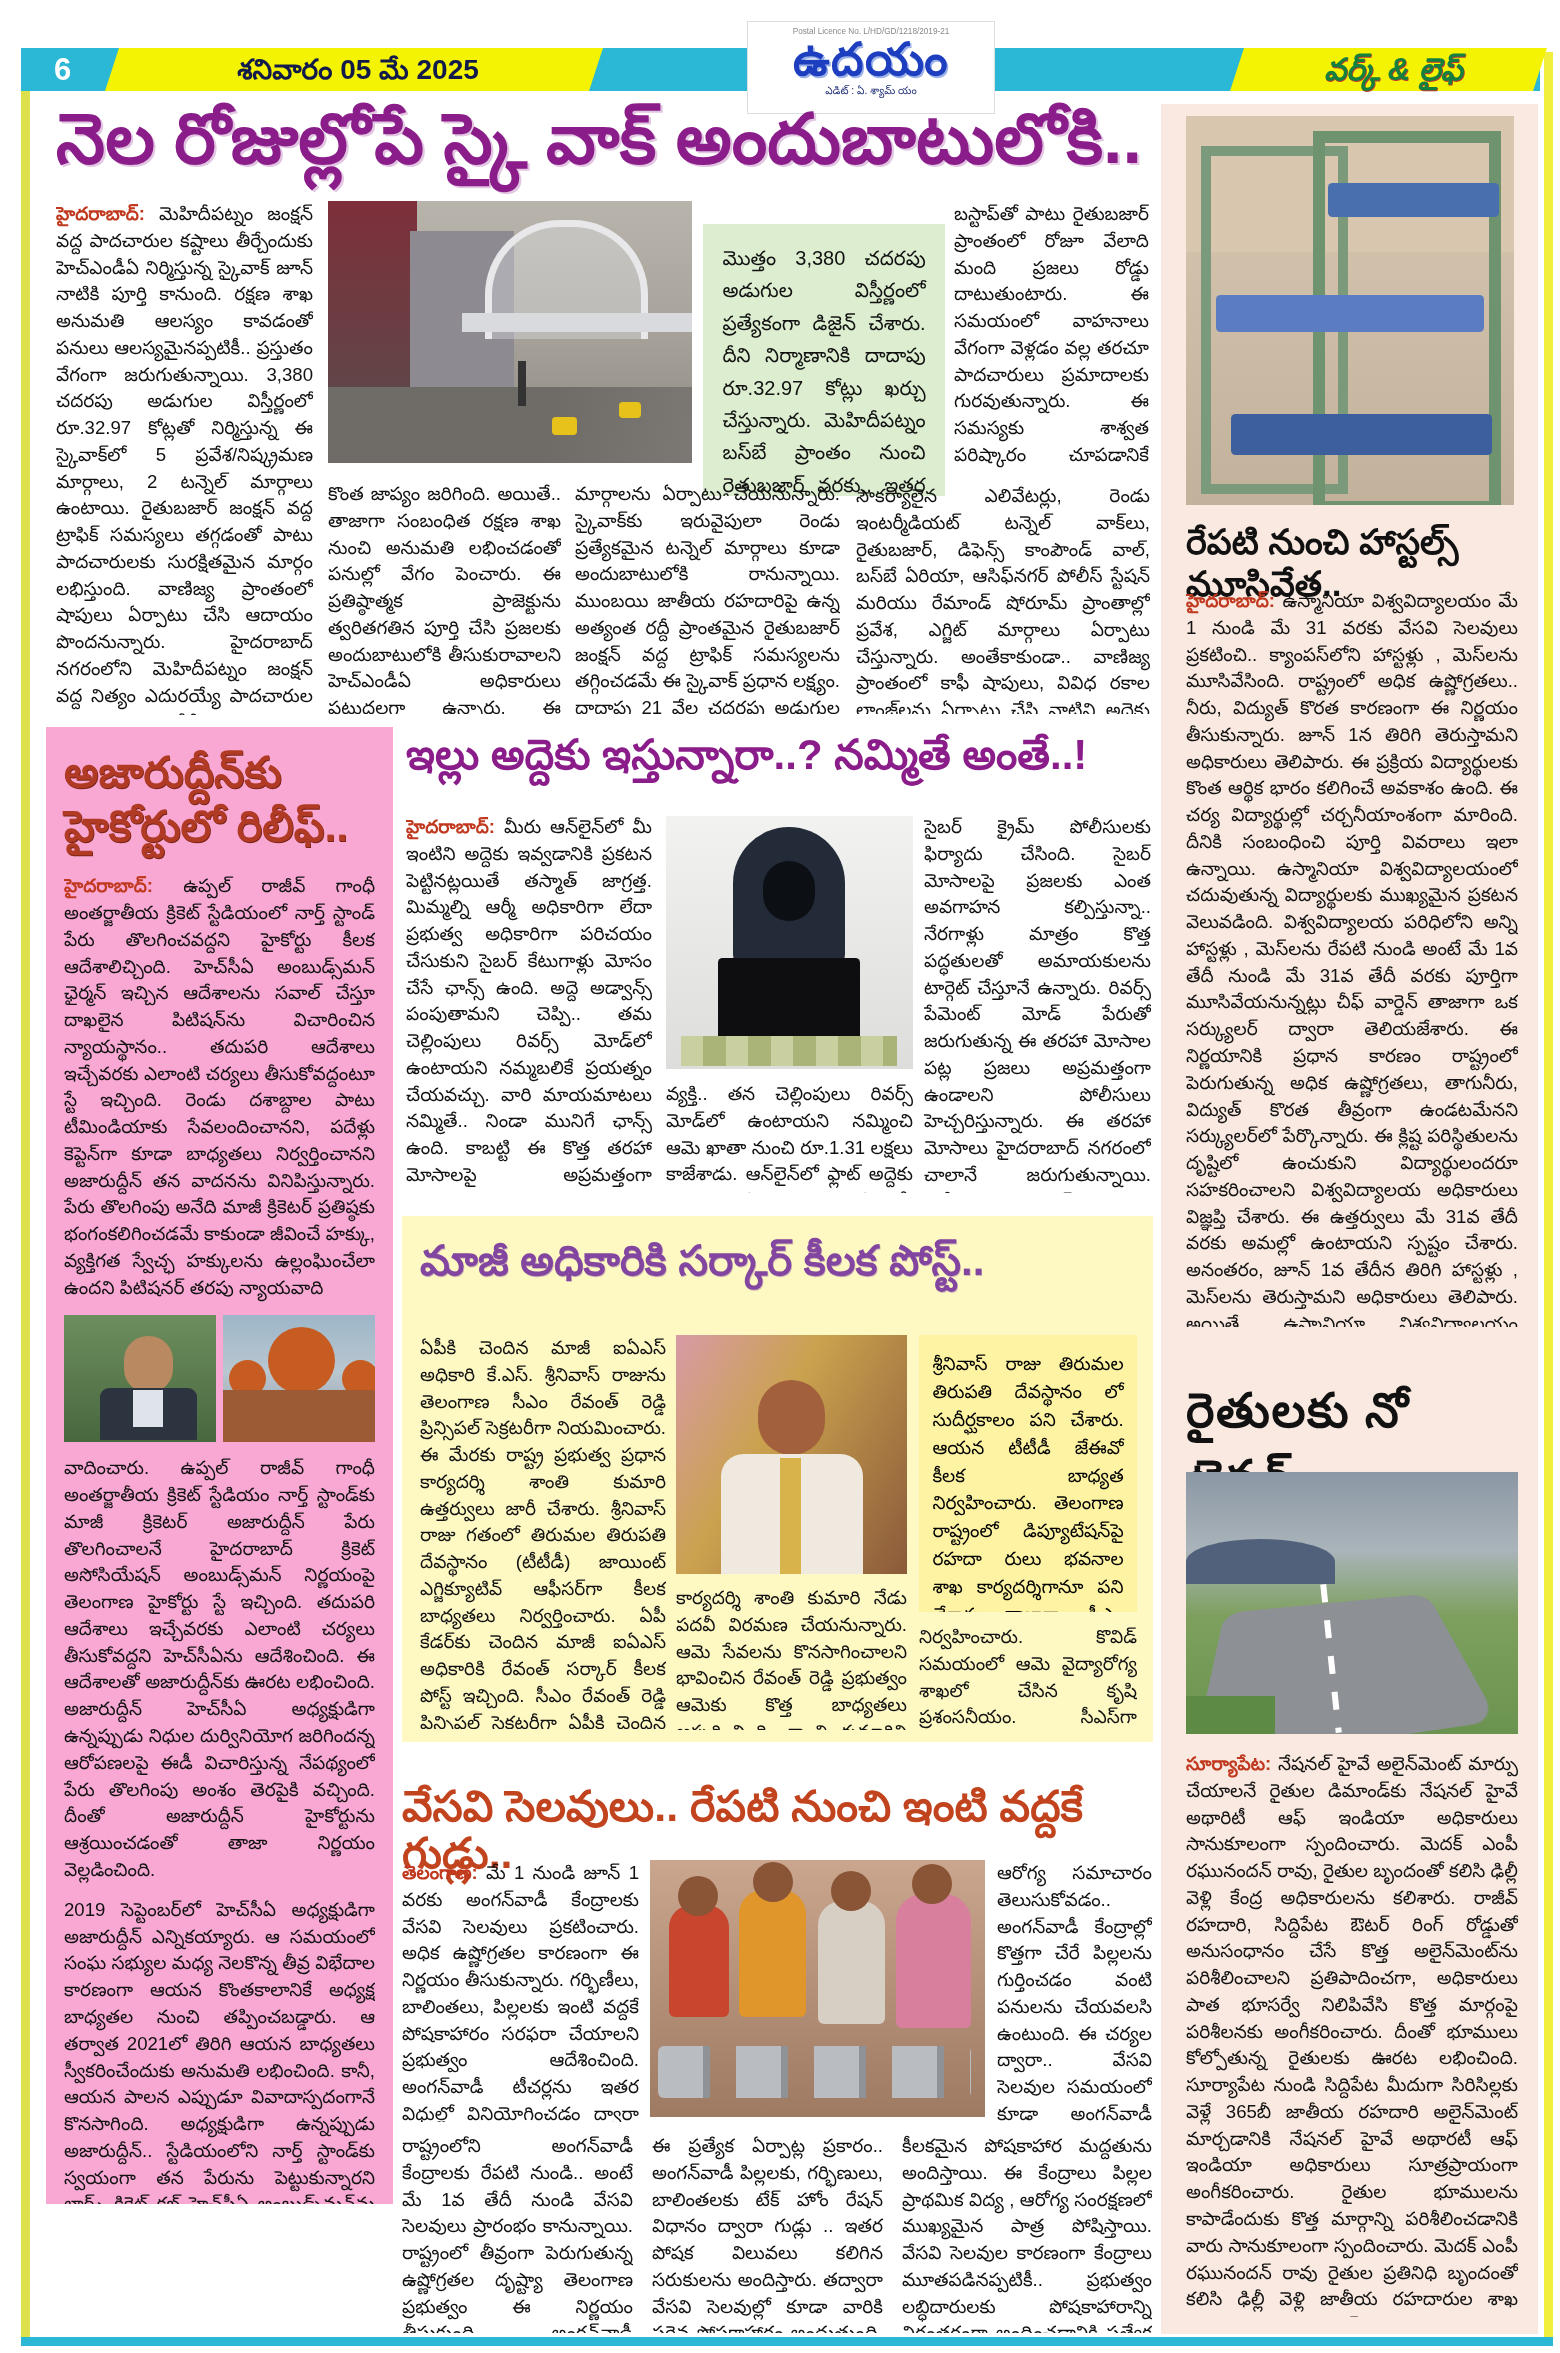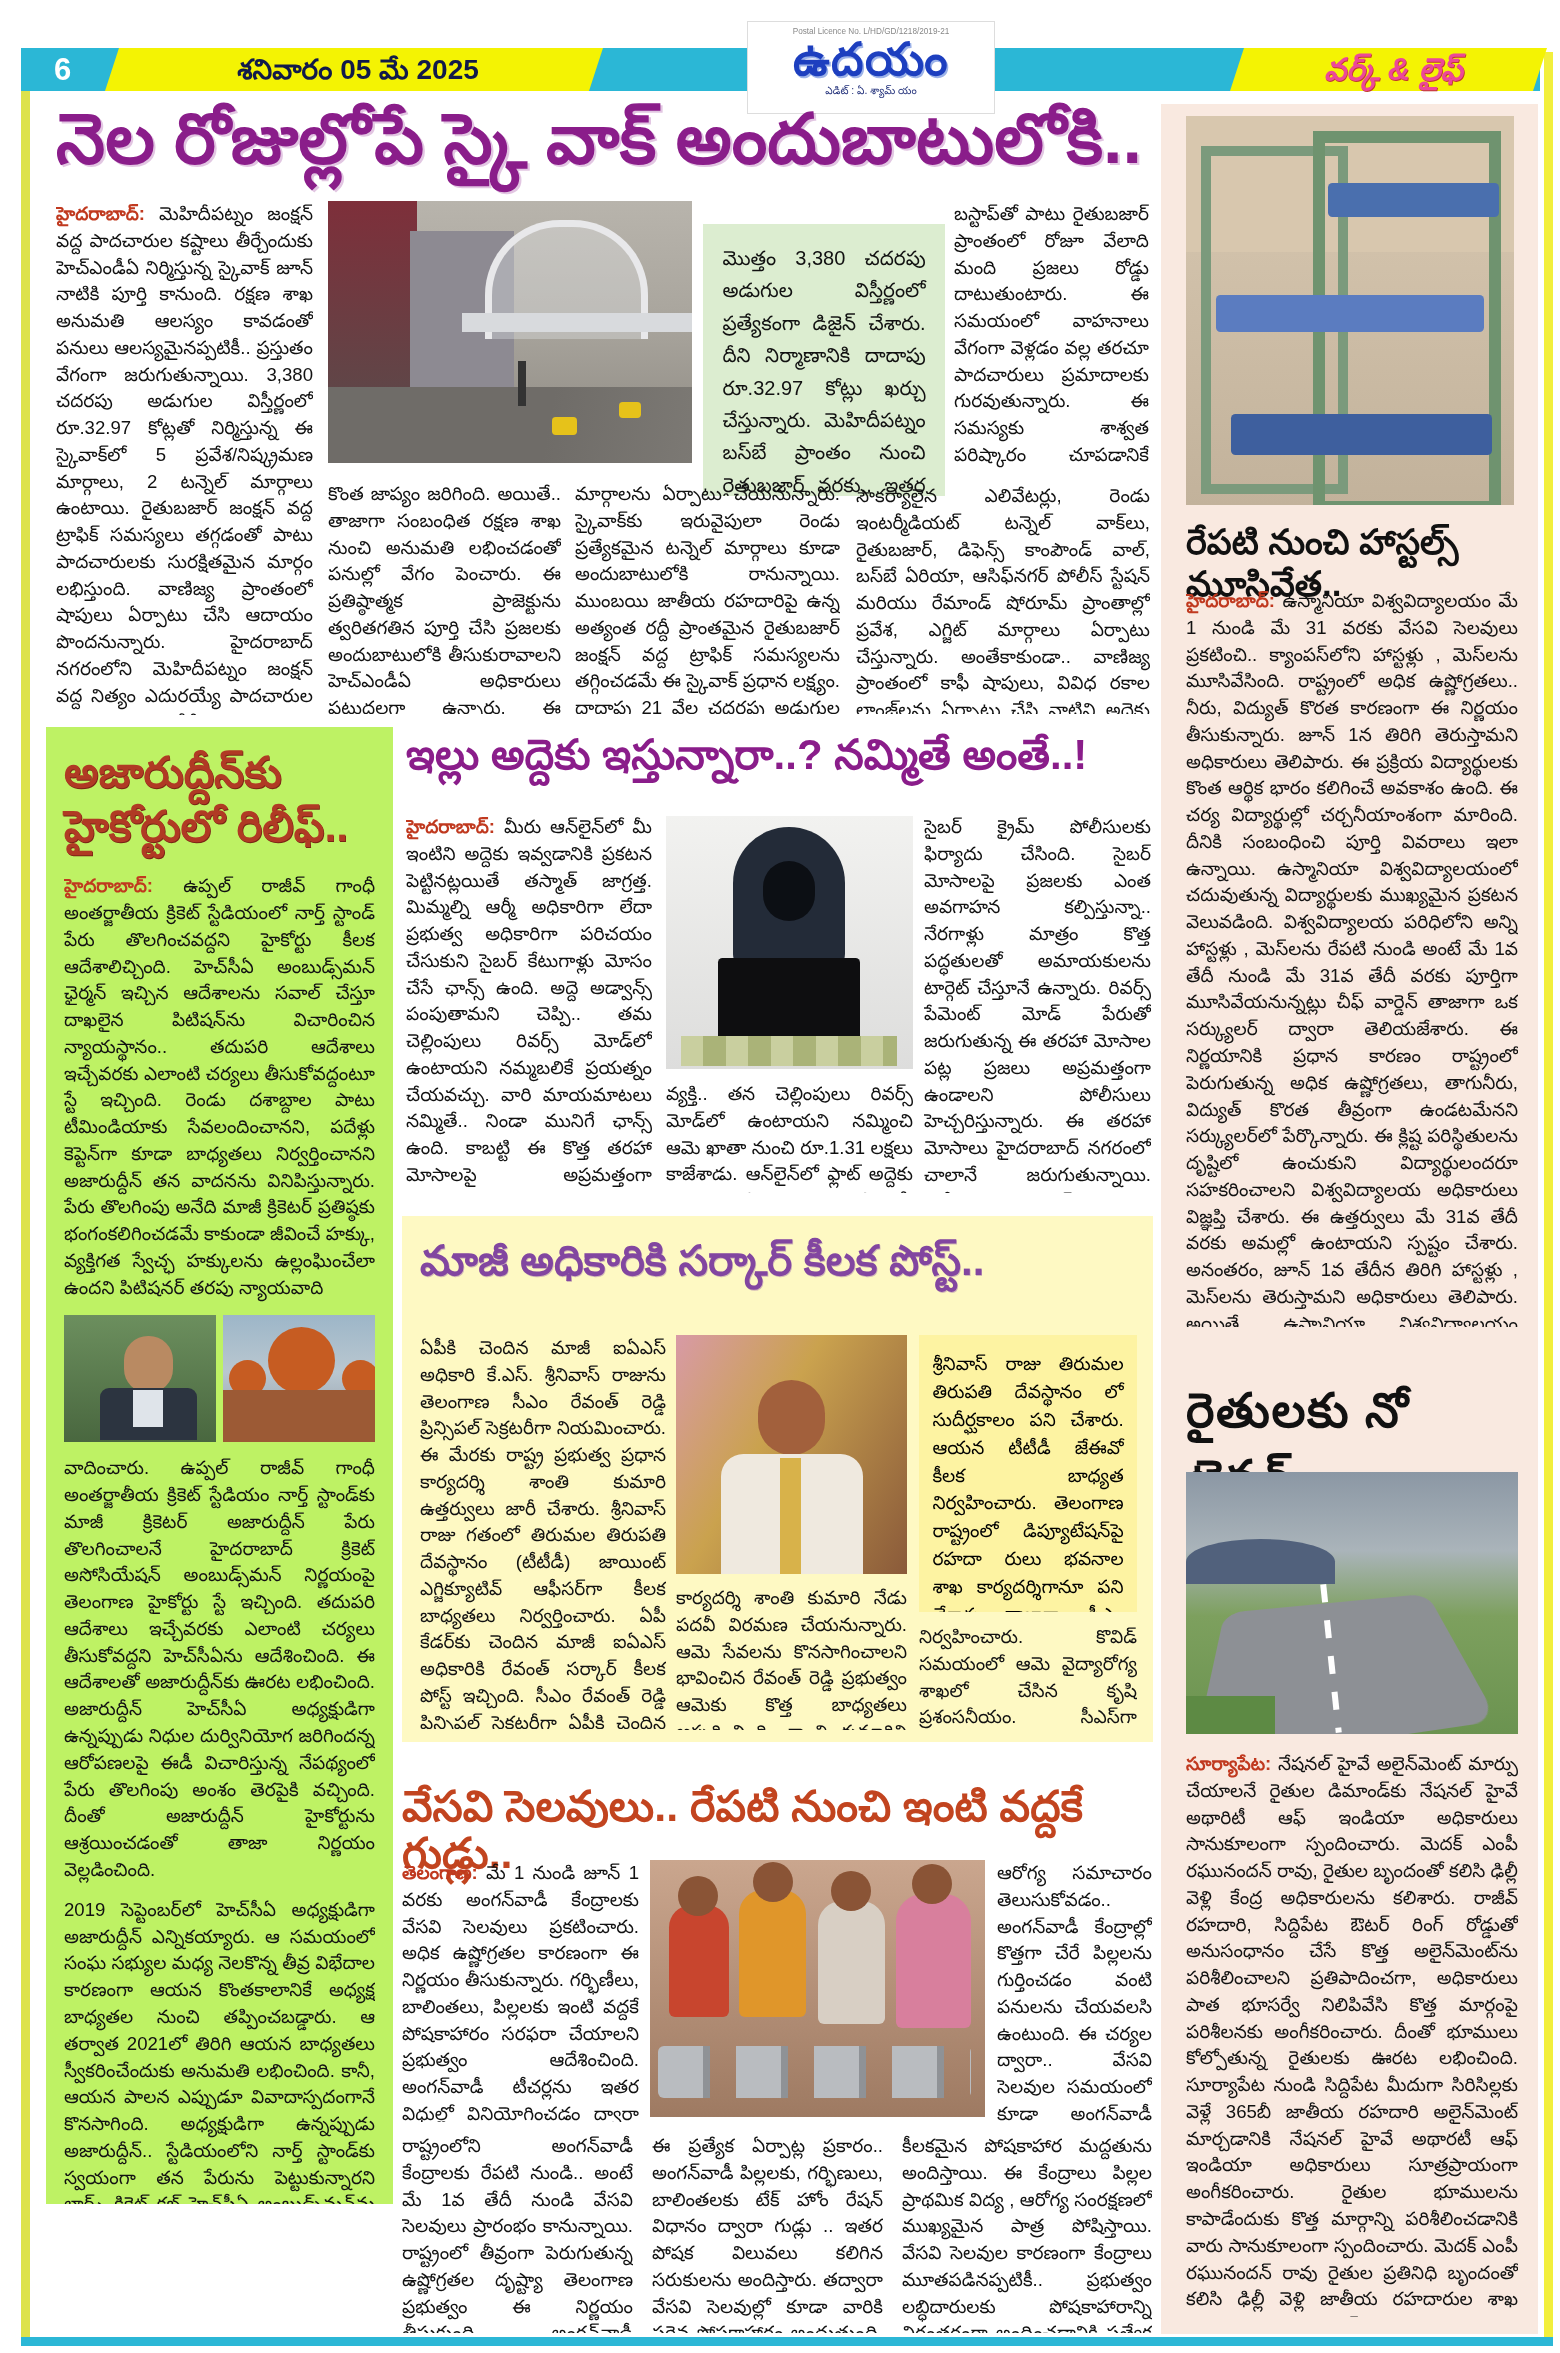--- a/index.html
+++ b/index.html
@@ -15,21 +15,21 @@
   
   .header-band{position:absolute;left:21px;top:48px;width:1519px;height:43px;background:#2bb7d6;}
   .page-number{position:absolute;left:54px;top:52px;font-size:31px;font-weight:bold;color:#ffffff;}
   .date-ribbon{position:absolute;left:112px;top:48px;width:484px;height:43px;background:#f4f303;transform:skewX(-18deg);}
   .date-text{position:absolute;left:157px;top:54px;width:402px;text-align:center;font-size:28px;font-weight:bold;color:#111a4a;}
   .masthead-panel{position:absolute;left:747px;top:21px;width:246px;height:91px;background:#ffffff;border:0.7px solid #dddddd;text-align:center;}
   .masthead-top{font-size:8.2px;color:#888888;margin-top:4.5px;}
   .masthead-logo{font-size:46px;font-weight:bold;color:#1d3fbf;line-height:1.0;letter-spacing:1.5px;text-shadow:1.5px 1.5px 0 #9db3e8;text-align:center;}
   .masthead-tagline{font-size:10.4px;color:#22307a;margin-top:3px;}
   .section-ribbon{position:absolute;left:1237px;top:48px;width:303px;height:43px;background:#f4f303;transform:skewX(-18deg);}
-  .section-text{position:absolute;left:1252px;top:52px;width:283px;text-align:center;font-size:31px;font-weight:bold;font-style:italic;color:#ec4899;text-shadow:0.7px 0.7px 0 #c03a2e;}
+  .section-text{position:absolute;left:1252px;top:52px;width:283px;text-align:center;font-size:31px;font-weight:bold;font-style:italic;color:#15803d;text-shadow:0.7px 0.7px 0 #c03a2e;}
 
   
   .body-text{font-size:18.6px;line-height:1.44;color:#111111;text-align:justify;overflow:hidden;}
   .dateline{color:#c0391f;font-weight:bold;}
   .abs{position:absolute;}
 
   
   .lead-headline{position:absolute;left:56px;top:103px;width:1096px;font-size:70px;font-weight:bold;color:#8a1d8a;line-height:1.05;text-shadow:2.2px 2.2px 0 rgba(138,29,138,0.25);}
   .highlight-box{position:absolute;left:703px;top:224px;width:242px;height:272px;background:#dcedd0;padding:18px 19.4px;box-sizing:border-box;font-size:20px;line-height:1.62;color:#111;text-align:justify;overflow:hidden;}
 
@@ -85,21 +85,21 @@
 
   .kids{background:linear-gradient(#caa68e,#9e7a62);}
   .kid1{left:18.6px;top:45px;width:60px;height:112px;background:#c8452e;border-radius:22.4px 22.4px 6px 6px;}
   .kid2{left:89px;top:30px;width:67px;height:127px;background:#e0962a;border-radius:24px 24px 6px 6px;}
   .kid3{left:168px;top:41px;width:67px;height:123px;background:#d8cfc4;border-radius:24px 24px 6px 6px;}
   .kid4{left:246px;top:34px;width:75px;height:134px;background:#d87f9d;border-radius:27px 27px 6px 6px;}
   .kid-head{position:absolute;width:40px;height:40px;background:#8a5436;border-radius:50%;}
   .plates{left:7.5px;top:186px;width:313px;height:52px;background:repeating-linear-gradient(90deg,#b9bcc0 0 45px,#8f9296 45px 52px,transparent 52px 78px);border-radius:6px;}
 
   
-  .azhar-box{position:absolute;left:46px;top:727px;width:347px;height:1477px;background:#bef264;padding:19.4px 18px;box-sizing:border-box;overflow:hidden;}
+  .azhar-box{position:absolute;left:46px;top:727px;width:347px;height:1477px;background:#f9a8d4;padding:19.4px 18px;box-sizing:border-box;overflow:hidden;}
   .azhar-headline{font-size:43px;font-weight:bold;color:#b03a24;line-height:1.25;text-shadow:0.7px 0.7px 0 #7a2415;margin-bottom:19.4px;}
   .azhar-box p{margin:0 0 13.4px 0;}
 
   
   .rent-headline{position:absolute;left:406px;top:732px;width:745px;font-size:42px;font-weight:bold;color:#8a1d8a;line-height:1.1;}
   
   .officer-box{position:absolute;left:402px;top:1216px;width:751px;height:526px;background:#fef9c3;overflow:hidden;}
   .officer-headline{position:absolute;left:18px;top:21px;width:716px;font-size:42px;font-weight:bold;color:#8246a0;line-height:1.15;text-shadow:0.7px 0.7px 0 rgba(130,70,160,0.35);}
   .yellow-box{position:absolute;left:517px;top:119px;width:218px;height:277px;background:#fdf3a2;padding:15px 13.4px;box-sizing:border-box;font-size:18.6px;line-height:1.5;text-align:justify;overflow:hidden;}
 

